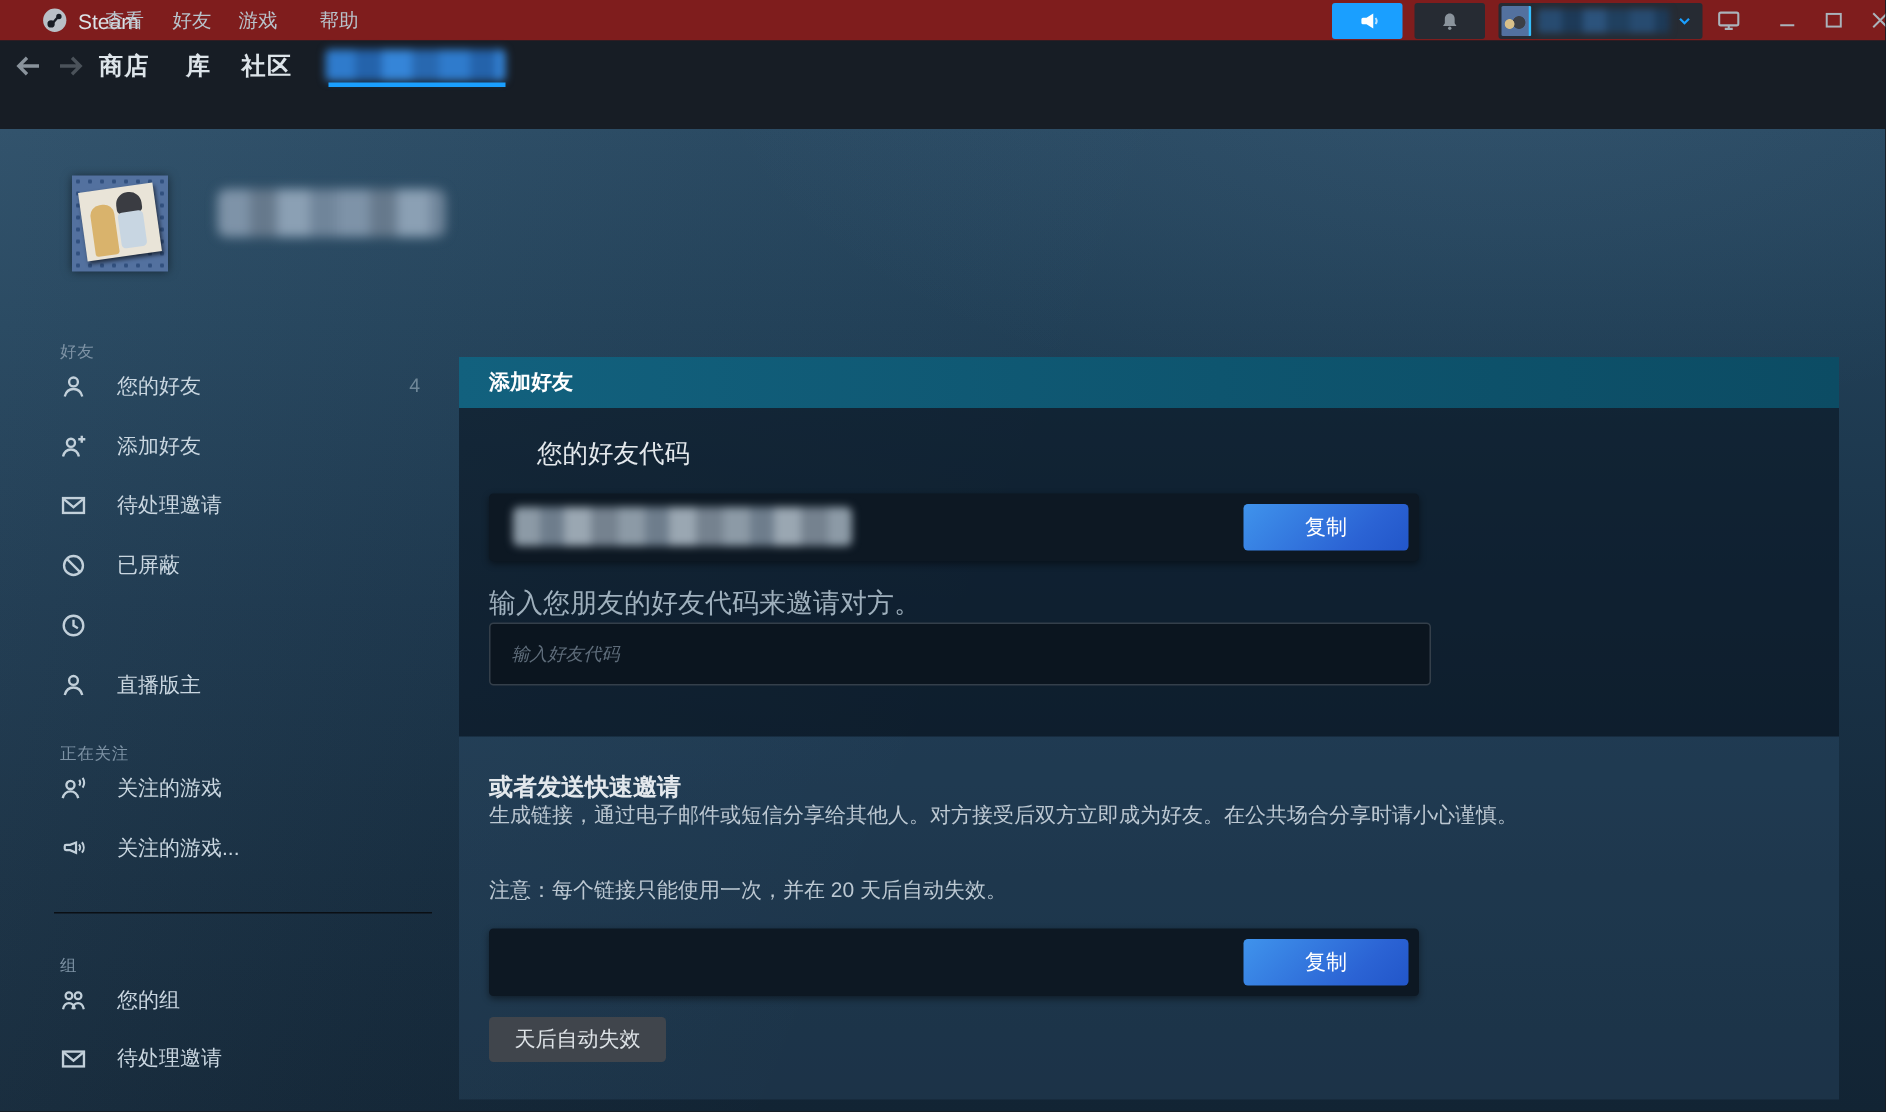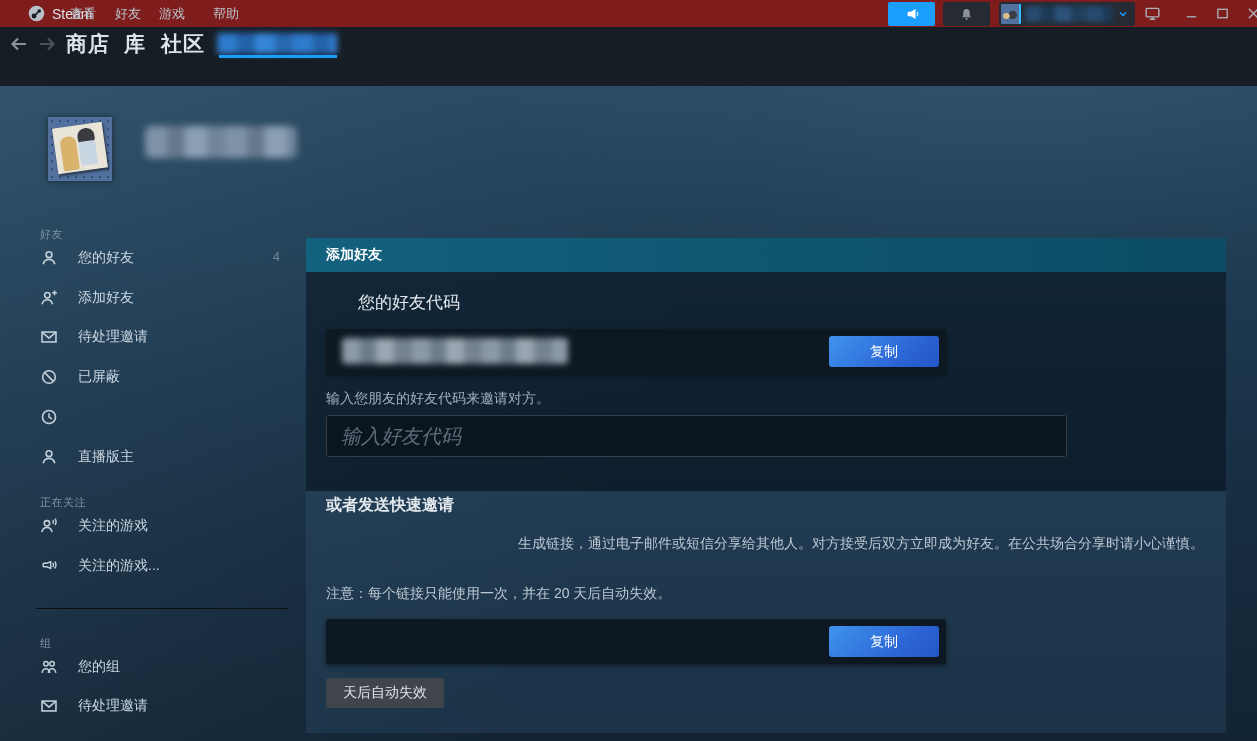--- a/index.html
+++ b/index.html
@@ -23,21 +23,21 @@
                  #53719f; border-right:2px solid #35bfff; }
   .account-name-blur { flex:1; height:16px; border-radius:2px; filter:blur(2.5px);
      background:repeating-linear-gradient(90deg,#274b70 0 16px,#1d3a58 16px 30px,#2c537c 30px 46px,#20405f 46px 62px); }
   .win-ico { position:absolute; top:5px; width:17px; height:17px; color:#aab3bb; display:flex; align-items:center; justify-content:center; }
   .ico-monitor{left:1144px;} .ico-min{left:1183px;} .ico-max{left:1214px;} .ico-close{left:1245px;}
 
   
   .navbar { position:absolute; left:0; top:27px; width:100%; height:35px; background:#171d25; }
   .nav-arrow { position:absolute; top:7px; width:20px; height:20px; }
   .arrow-back{left:9px; color:#8a939c;} .arrow-fwd{left:37px; color:#4b525a;}
-  .nav-tab { position:absolute; top:3px; height:28px; display:flex; align-items:center; color:#dde4e9; font-size:21px; font-weight:bold; letter-spacing:1px; cursor:default; }
+  .nav-tab { position:absolute; top:3px; height:28px; display:flex; align-items:center; color:#dde4e9; font-size:16px; font-weight:bold; letter-spacing:1px; cursor:default; }
   .tab-store{left:66px;} .tab-library{left:124px;} .tab-community{left:161px;}
   .nav-user-blur { position:absolute; left:217px; top:6px; width:120px; height:21px; border-radius:3px; filter:blur(3px);
      background:repeating-linear-gradient(90deg,#2f7bcc 0 20px,#2463ab 20px 38px,#3585d8 38px 58px,#2868b0 58px 76px); }
   .nav-underline { position:absolute; left:219px; top:28px; width:118px; height:3px; background:#1a9fff; }
 
   
   .urlbar { position:absolute; left:0; top:62px; width:100%; height:24px; background:#171d25; border-top:1px solid #23292f; display:flex; align-items:center; }
   .url-ico { color:#7a838d; margin-left:10px; display:flex; align-items:center; }
   .lock-ico { margin-left:26px; }
   .url-text { margin-left:11px; color:#76808e; font-size:13px; }
@@ -79,27 +79,27 @@
 
   .fc-title { position:absolute; left:20px; top:19px; color:#e3e8ec; font-size:17px;margin-left:32px; }
   .code-row { position:absolute; left:20px; width:620px; height:45px; background:#0d1823; border-radius:3px; box-shadow:0 2px 5px rgba(0,0,0,.45); }
   .row-1 { top:57px; }
   .code-blur { position:absolute; left:16px; top:9px; width:226px; height:26px; border-radius:4px; filter:blur(3px);
      background:repeating-linear-gradient(90deg,#8c9aa6 0 18px,#6e7d8c 18px 34px,#9aa7b2 34px 52px,#75828f 52px 70px); }
   .link-blur { position:absolute; left:16px; top:9px; width:300px; height:26px; border-radius:4px; filter:blur(3px);
      background:repeating-linear-gradient(90deg,#95a2ae 0 20px,#77share86 20px 36px,#a3afba 36px 56px,#7b8894 56px 74px); }
   .copy-btn { position:absolute; right:7px; top:7px; width:110px; height:31px; border:none; border-radius:3px;
      background:linear-gradient(135deg,#3f93ec 0%,#2b63d4 70%,#2256c9 100%); color:#fff; font-size:14px; cursor:pointer; font-family:inherit; }
-  .fc-hint { position:absolute; left:20px; top:118px; color:#9fb0bd; font-size:14px; }
-  .fc-input { position:absolute; left:20px; top:143px; width:741px; height:42px; background:#0b151f; border:1px solid #343f4a; border-radius:3px;
-     color:#c6d2da; font-size:20px; padding:0 14px; font-family:inherit; outline:none; }
+  .fc-hint { position:absolute; left:20px; top:118px; color:#9fb0bd; font-size:18px; }
+  .fc-input { position:absolute; left:20px; top:143px; width:628px; height:42px; background:#0b151f; border:1px solid #343f4a; border-radius:3px;
+     color:#c6d2da; font-size:12px; padding:0 14px; font-family:inherit; outline:none; }
   .fc-input::placeholder { color:#5f6d7b; font-style:italic; }
 
-  .qi-title { position:absolute; left:20px; top:4px; color:#e3e8ec; font-size:16px; font-weight:bold; }
-  .qi-desc { position:absolute; left:20px; top:42px; width:878px; color:#bcc8d2; font-size:14px; line-height:21px;text-align:right; }
+  .qi-title { position:absolute; left:20px; top:24px; color:#e3e8ec; font-size:16px; font-weight:bold; }
+  .qi-desc { position:absolute; left:20px; top:42px; width:878px; color:#bcc8d2; font-size:14px; line-height:21px; }
   .qi-note { position:absolute; left:20px; top:94px; color:#bcc8d2; font-size:14px; }
   .row-2 { top:128px; }
   .gen-btn { position:absolute; left:20px; top:187px; height:30px; padding:0 17px; background:#40454c; border:none; border-radius:3px;
      color:#dfe4e8; font-size:14px; cursor:pointer; font-family:inherit; }
 
   svg { display:block; }
 </style>
 </head>
 <body>
 

